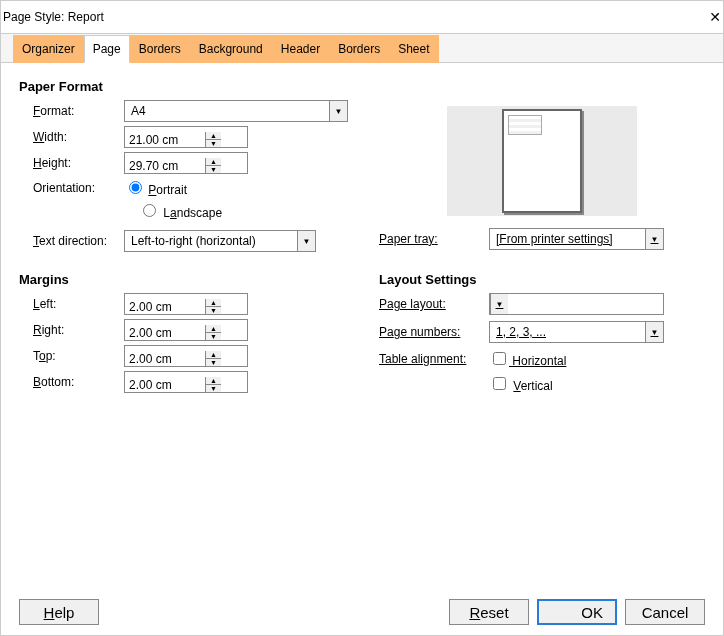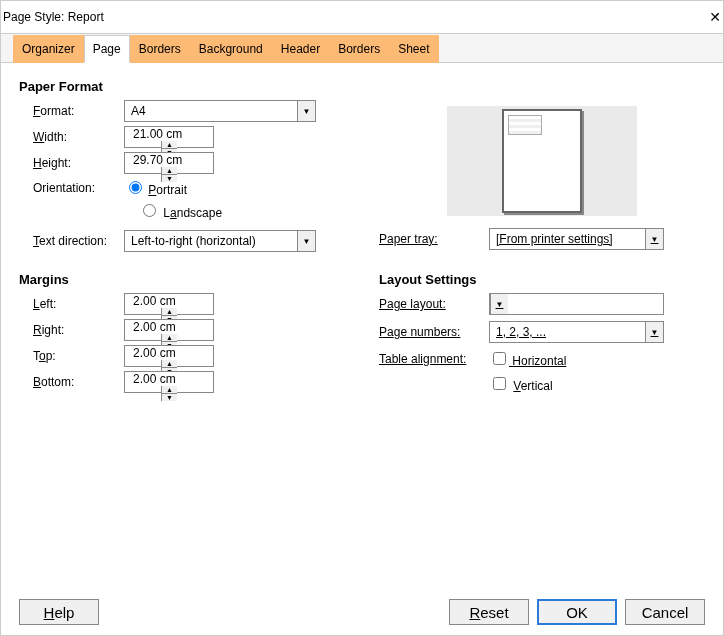--- a/index.html
+++ b/index.html
@@ -60,25 +60,24 @@
   align-items: center;
   margin-bottom: 4px;
 }
 .label {
   width: 105px;
   padding-left: 14px;
 }
 .underline { text-decoration: underline; }
 .spinner {
   display: inline-flex;
-  align-items: center;
+  align-items: flex-end;
   border: 1px solid #888;
   height: 22px;
-  width: 90px;
-  flex-direction: column;
+  width: 124px;
 }
 .spinner input {
   border: none;
   width: 80px;
   padding: 0 4px;
   font-family: inherit;
   font-size: 12px;
   outline: none;
 }
 .spinner .arrows {
@@ -143,21 +142,21 @@
 .btn {
   min-width: 80px;
   height: 26px;
   border: 1px solid #888;
   background: #f0f0f0;
   font-family: inherit;
   font-size: 15px;
   cursor: pointer;
   padding: 0 12px;
 }
-.btn.primary { border: 2px solid #2a7bd7; }
+.btn.primary { border: 2px solid #2a7bd7; text-align: right; }
 .combo-wrap {
   display: inline-flex;
   align-items: stretch;
   height: 22px;
   border: 1px solid #888;
 }
 .combo-wrap .combo-txt {
   padding: 2px 6px;
   flex: 1;
   display: flex;
@@ -193,21 +192,21 @@
   <div class="tab">Sheet</div>
 </div>
 
 <div class="content">
   <div class="section-title">Paper Format</div>
 
   <div class="cols">
     <div class="col-left">
       <div class="row">
         <div class="label"><span class="underline">F</span><span>ormat:</span></div>
-        <div class="combo-wrap" style="width:192px">
+        <div class="combo-wrap" style="width:224px">
           <div class="combo-txt">A4</div>
           <div class="combo-btn">▼</div>
         </div>
       </div>
       <div class="row">
         <div class="label"><span class="underline">W</span>idth:</div>
         <div class="spinner">
           <input value="21.00 cm" style="">
           <div class="arrows">
               <div class="arrow">▲</div>

